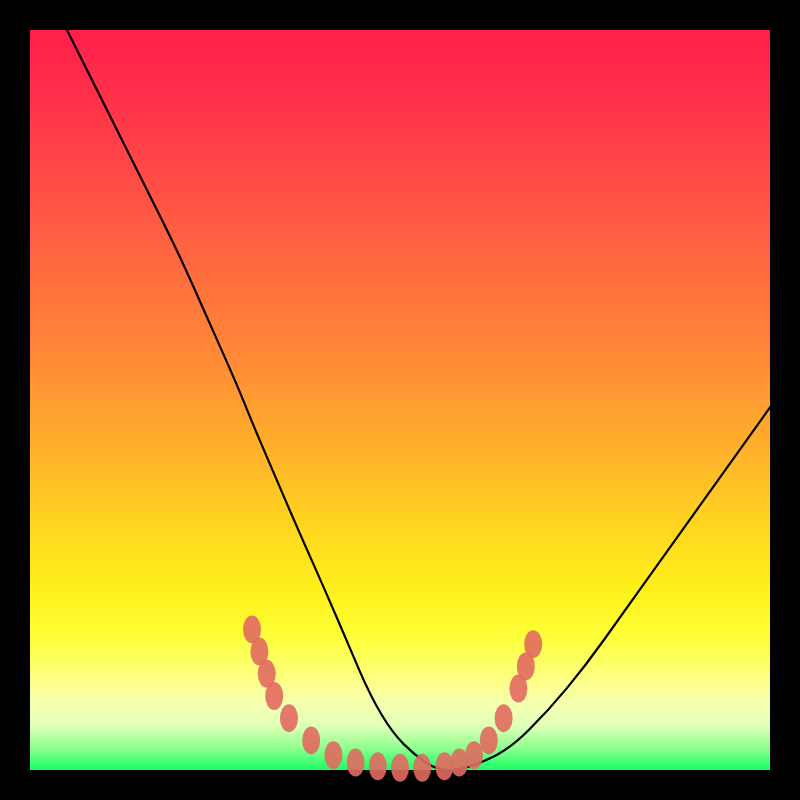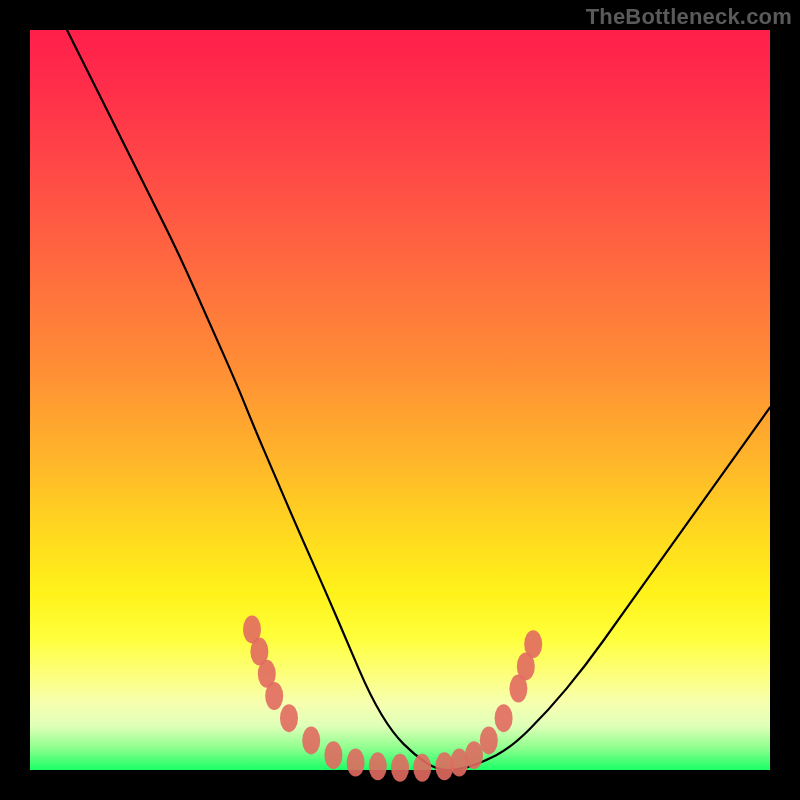--- a/index.html
+++ b/index.html
@@ -60,21 +60,20 @@
     top: 0;
     width: 740px;
     height: 740px;
     overflow: visible;
   }
 </style>
 </head>
 <body>
 
 <div class="frame">
-  <div class="watermark">TheBottleneck.com</div>
 
   <div class="plot">
     <svg class="curve" viewBox="0 0 740 740" preserveAspectRatio="none">
       <path id="curve-path" fill="none" stroke-width="2.2" stroke-linecap="round" stroke-linejoin="round" d="M 37.0 0.0 Q 37.0 0.0 48.1 22.2 Q 59.2 44.4 74.0 74.0 Q 88.8 103.6 103.6 133.2 Q 118.4 162.8 133.2 192.4 Q 148.0 222.0 162.8 255.3 Q 177.6 288.6 192.4 321.9 Q 207.2 355.2 214.6 373.7 Q 222.0 392.2 233.1 418.1 Q 244.2 444.0 255.3 469.9 Q 266.4 495.8 281.2 529.1 Q 296.0 562.4 307.1 588.3 Q 318.2 614.2 329.3 640.1 Q 340.4 666.0 351.5 684.5 Q 362.6 703.0 373.7 714.1 Q 384.8 725.2 395.9 732.6 Q 407.0 740.0 418.1 740.0 Q 429.2 740.0 440.3 736.3 Q 451.4 732.6 466.2 725.2 Q 481.0 717.8 499.5 699.3 Q 518.0 680.8 536.5 658.6 Q 555.0 636.4 573.5 610.5 Q 592.0 584.6 610.5 558.7 Q 629.0 532.8 647.5 506.9 Q 666.0 481.0 684.5 455.1 Q 703.0 429.2 721.5 403.3 T 740.0 377.4" stroke="#000000"></path>
       <g id="dots-group">
           <ellipse cx="222.0" cy="599.4" rx="9" ry="14" fill="#e16a60" fill-opacity="0.9"></ellipse>
           <ellipse cx="229.4" cy="621.6" rx="9" ry="14" fill="#e16a60" fill-opacity="0.9"></ellipse>
           <ellipse cx="236.8" cy="643.8" rx="9" ry="14" fill="#e16a60" fill-opacity="0.9"></ellipse>
           <ellipse cx="244.2" cy="666.0" rx="9" ry="14" fill="#e16a60" fill-opacity="0.9"></ellipse>
           <ellipse cx="259.0" cy="688.2" rx="9" ry="14" fill="#e16a60" fill-opacity="0.9"></ellipse>

